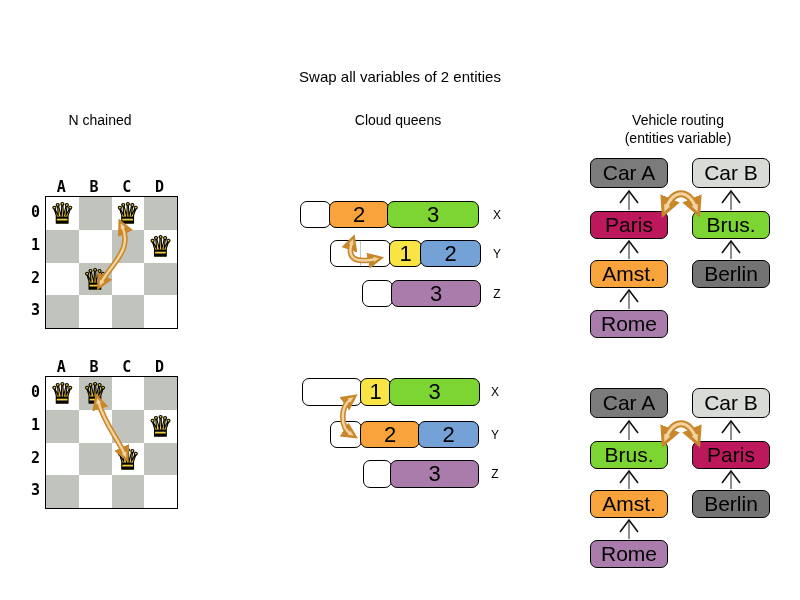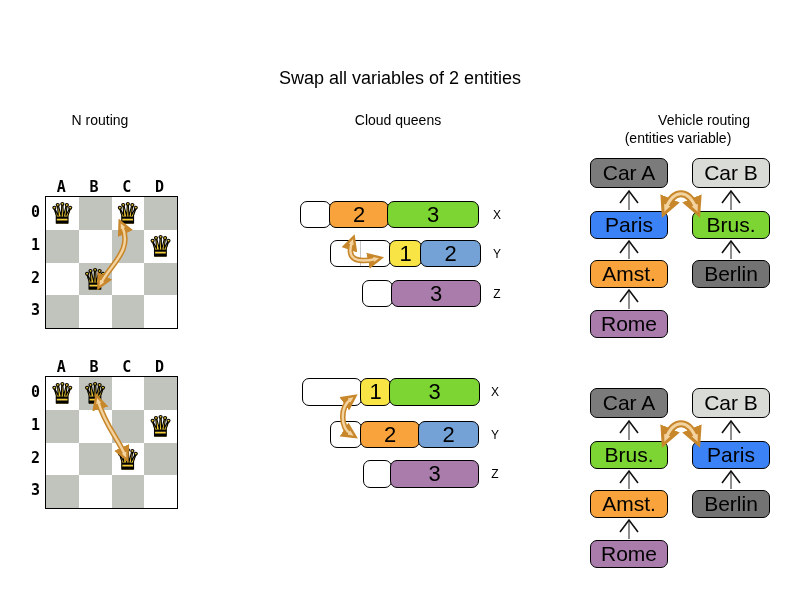--- a/index.html
+++ b/index.html
@@ -1,20 +1,20 @@
 <!DOCTYPE html>
 <html><head>
 <meta charset="utf-8">
 <style>
   html,body{margin:0;padding:0;background:#fff;}
   .canvas{position:relative;width:800px;height:600px;background:#fff;overflow:hidden;
           font-family:"Liberation Sans",sans-serif;color:#000;}
   .abs{position:absolute;}
   .title{top:26px;left:0;width:800px;text-align:center;font-size:36px;}
-  .subtitle{top:68px;left:0;width:800px;text-align:center;font-size:18px;}
+  .subtitle{top:68px;left:0;width:800px;text-align:center;font-size:15px;}
   .sec-head{top:112px;font-size:14px;text-align:center;}
   .sec-head2{top:130px;font-size:14px;text-align:center;}
 
   
   .board-wrap{position:absolute;width:131px;height:131px;}
   .board{position:absolute;left:0;top:0;width:131px;height:131px;border:1.5px solid #000;background:#fff;}
   .cell{position:absolute;width:32.75px;height:32.75px;}
   .cell.dark{background:#C1C3BD;}
   .clabel{position:absolute;top:-18px;width:32.75px;text-align:center;
           font-family:"DejaVu Sans Mono",monospace;font-size:15px;font-weight:bold;}
@@ -34,39 +34,39 @@
   .seg.orange{background:#F8A33C;} .seg.green{background:#7CD532;}
   .seg.yellow{background:#F8E545;} .seg.blue{background:#74A2D6;}
   .seg.purple{background:#A97CAB;}
   .cloud-label{position:absolute;width:18px;font-size:12px;display:flex;
        align-items:center;justify-content:center;}
 
   
   .vbox{position:absolute;width:78px;height:28px;box-sizing:border-box;border:1.5px solid #000;
         border-radius:7px;display:flex;align-items:center;justify-content:center;font-size:21px;}
   .vb-darkgray{background:#7B7B7B;} .vb-lightgray{background:#D8DBD6;}
-  .vb-yellow{background:#3b82f6;} .vb-green{background:#7CD532;}
+  .vb-yellow{background:#be185d;} .vb-green{background:#7CD532;}
   .vb-orange{background:#F8A33C;} .vb-blue{background:#737373;} .vb-purple{background:#A97CAB;}
 
   svg.overlay{position:absolute;left:0;top:0;pointer-events:none;}
   .chain-line{stroke:#8f8f8f;stroke-width:2;}
   .chain-head{stroke:#111;stroke-width:1.6;fill:none;}
   .arr-outer{stroke:#C8872B;fill:none;}
   .arr-inner{stroke:#F3D3A0;fill:none;}
 </style>
 </head>
 <body>
 
 <div class="canvas">
 
   <div class="abs subtitle">Swap all variables of 2 entities</div>
 
-  <div class="abs sec-head" style="left:40px;width:120px">N routing</div>
+  <div class="abs sec-head" style="left:40px;width:120px">N chained</div>
   <div class="abs sec-head" style="left:338px;width:120px">Cloud queens</div>
-  <div class="abs sec-head" style="left:624px;width:160px">Vehicle routing</div>
+  <div class="abs sec-head" style="left:598px;width:160px">Vehicle routing</div>
   <div class="abs sec-head2" style="left:598px;width:160px">(entities variable)</div>
 
   <div class="board-wrap" style="left:45px;top:196px">
     <span class="clabel" style="left:0">A</span>
     <span class="clabel" style="left:32.75px">B</span>
     <span class="clabel" style="left:65.5px">C</span>
     <span class="clabel" style="left:98.25px">D</span>
     <span class="rlabel" style="top:0">0</span>
     <span class="rlabel" style="top:32.75px">1</span>
     <span class="rlabel" style="top:65.5px">2</span>

